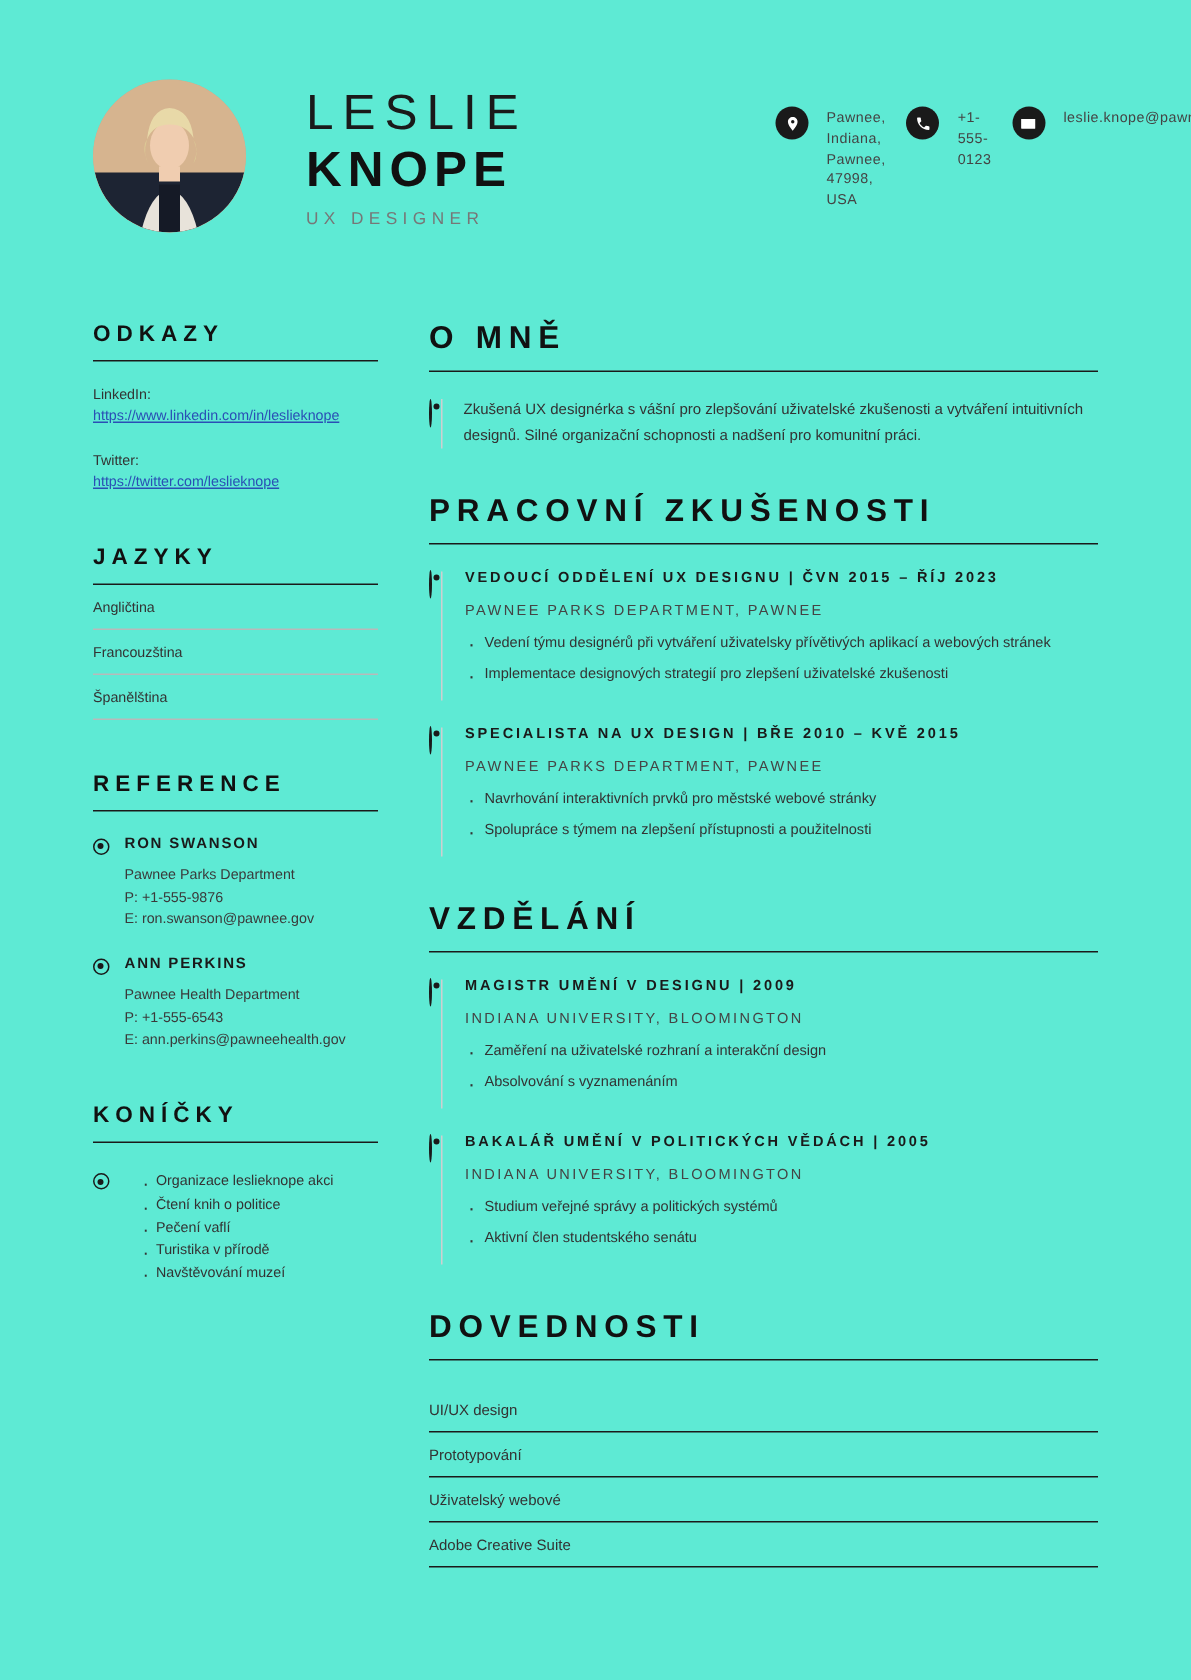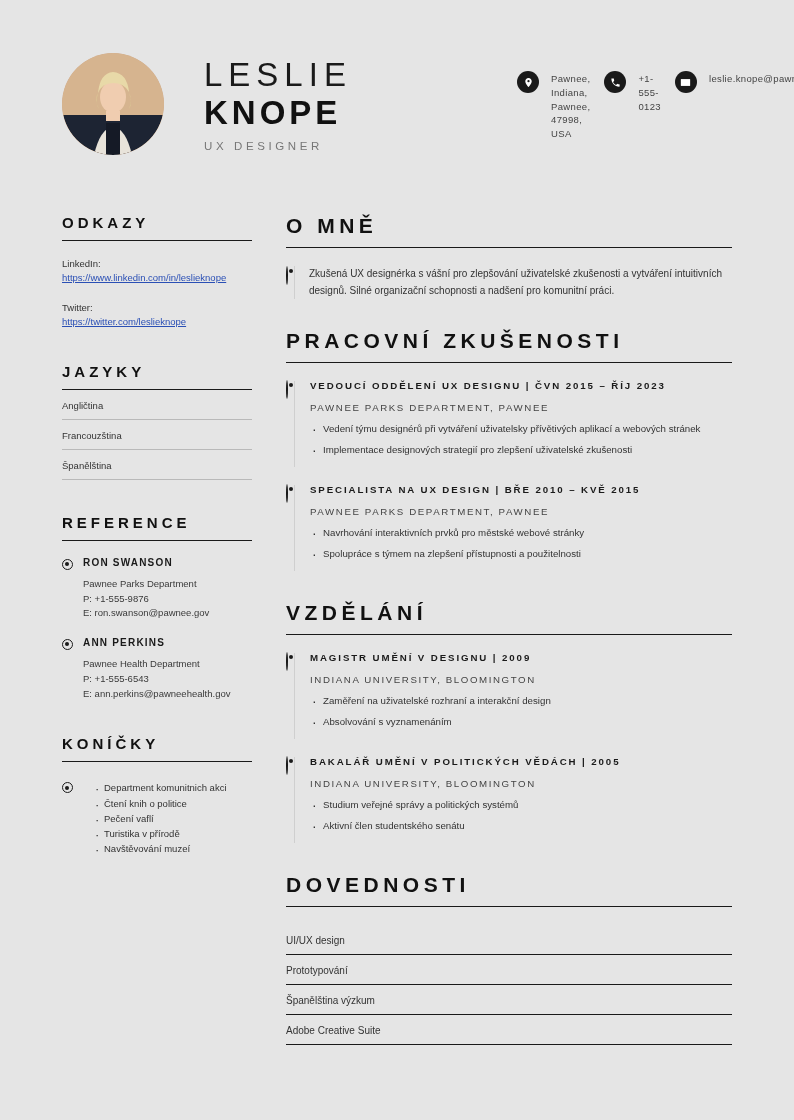--- a/index.html
+++ b/index.html
@@ -7,21 +7,21 @@
     width: 794px;
     height: 1120px;
     background: #ffffff;
     font-family: "Liberation Sans", sans-serif;
     color: #222;
   }
   .page {
     position: relative;
     width: 794px;
     height: 1120px;
-    background: #e5e5e5;
+    background: #5eead4;
     padding: 30px 62px 0 62px;
   }
 
   
   .header {
     display: flex;
     align-items: center;
     height: 140px;
     padding-top: 8px;
   }
@@ -382,21 +382,21 @@
           </div>
         </div>
       </div>
 
       <div class="left-sec">
         <div class="sec-title">KONÍČKY</div>
         <div class="sec-rule"></div>
         <div class="hobby-wrap">
           <span class="bullet-ring"></span>
           <ul class="hobby-list">
-            <li>Department komunitnich akci</li>
+            <li>Organizace leslieknope akci</li>
             <li>Čtení knih o politice</li>
             <li>Pečení vaflí</li>
             <li>Turistika v přírodě</li>
             <li>Navštěvování muzeí</li>
           </ul>
         </div>
       </div>
 
     </div>
 
@@ -468,20 +468,20 @@
           </div>
         </div>
       </div>
 
       <div class="right-sec">
         <div class="sec-title">DOVEDNOSTI</div>
         <div class="sec-rule"></div>
         <div class="skills">
           <div class="skill">UI/UX design</div>
           <div class="skill">Prototypování</div>
-          <div class="skill">Španělština výzkum</div>
+          <div class="skill">Uživatelský webové</div>
           <div class="skill">Adobe Creative Suite</div>
         </div>
       </div>
 
     </div>
   </div>
 </div>
 
 </body></html>

